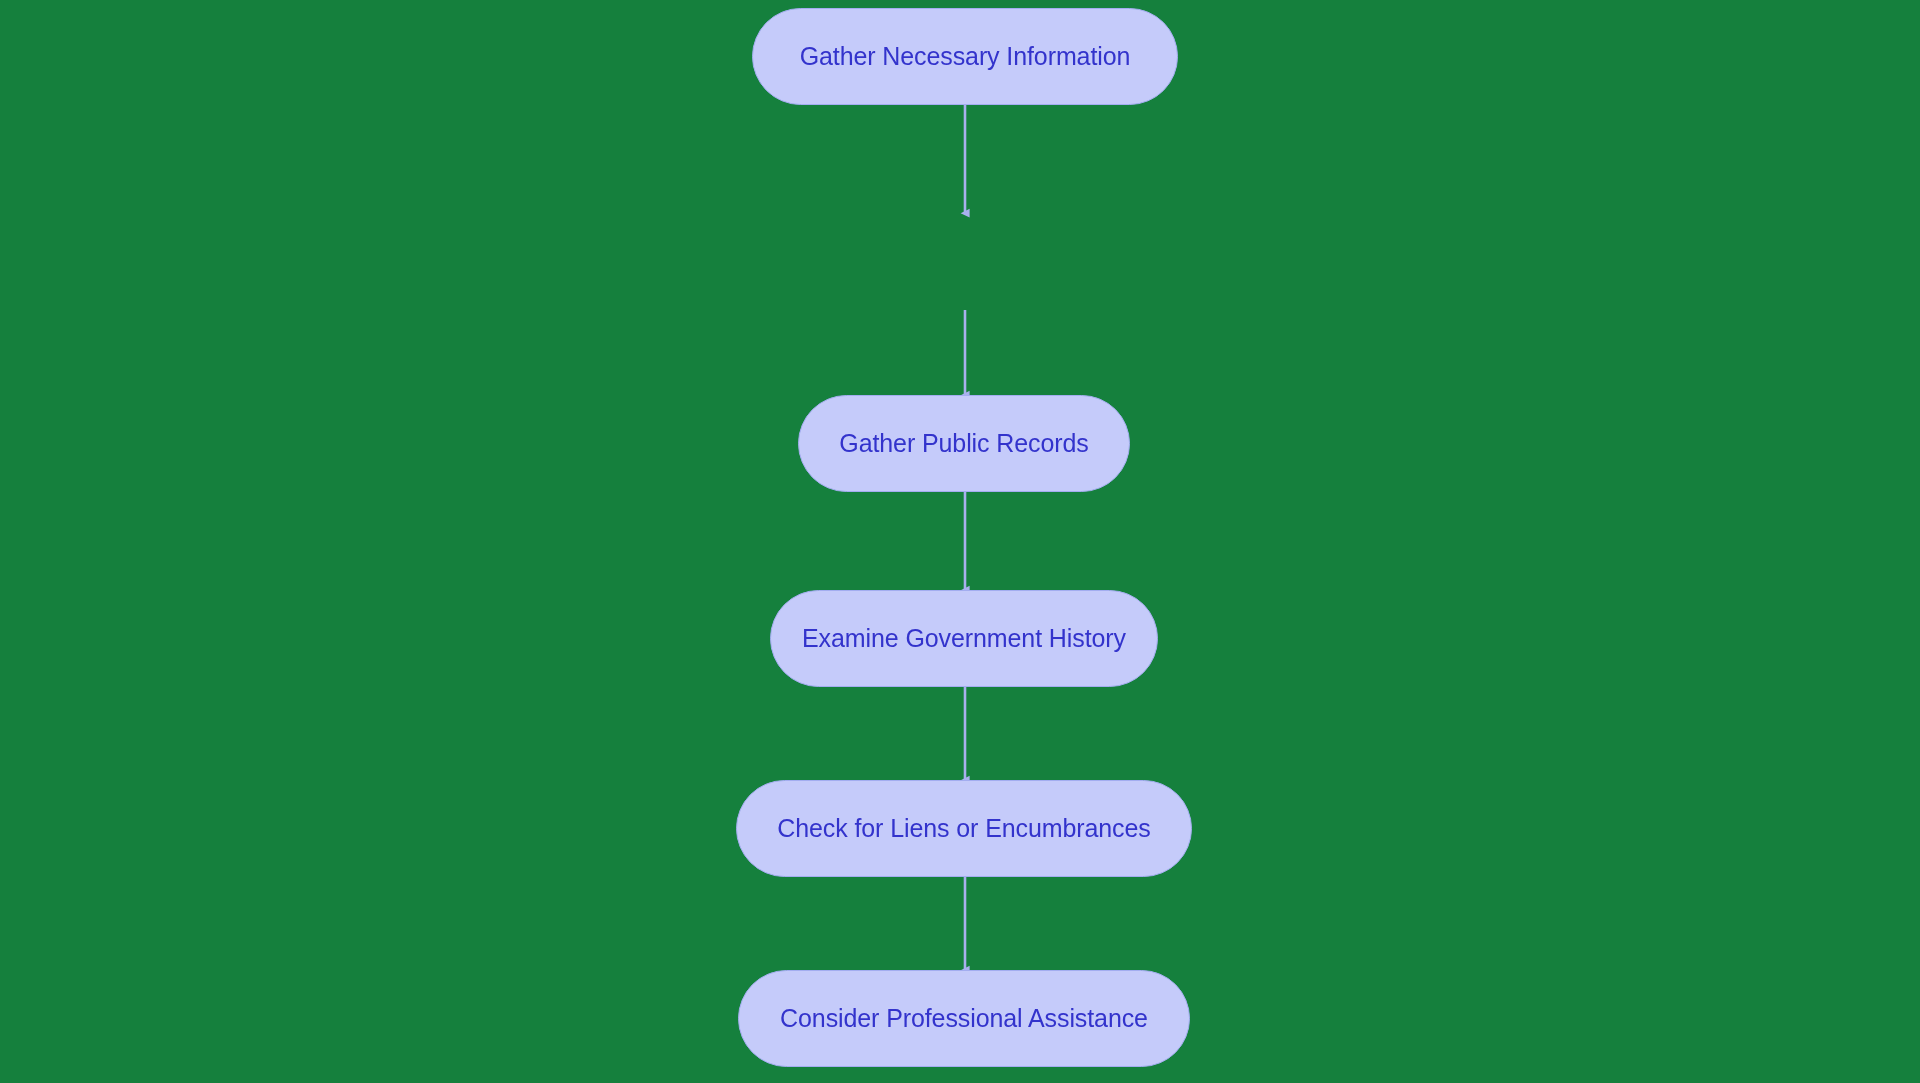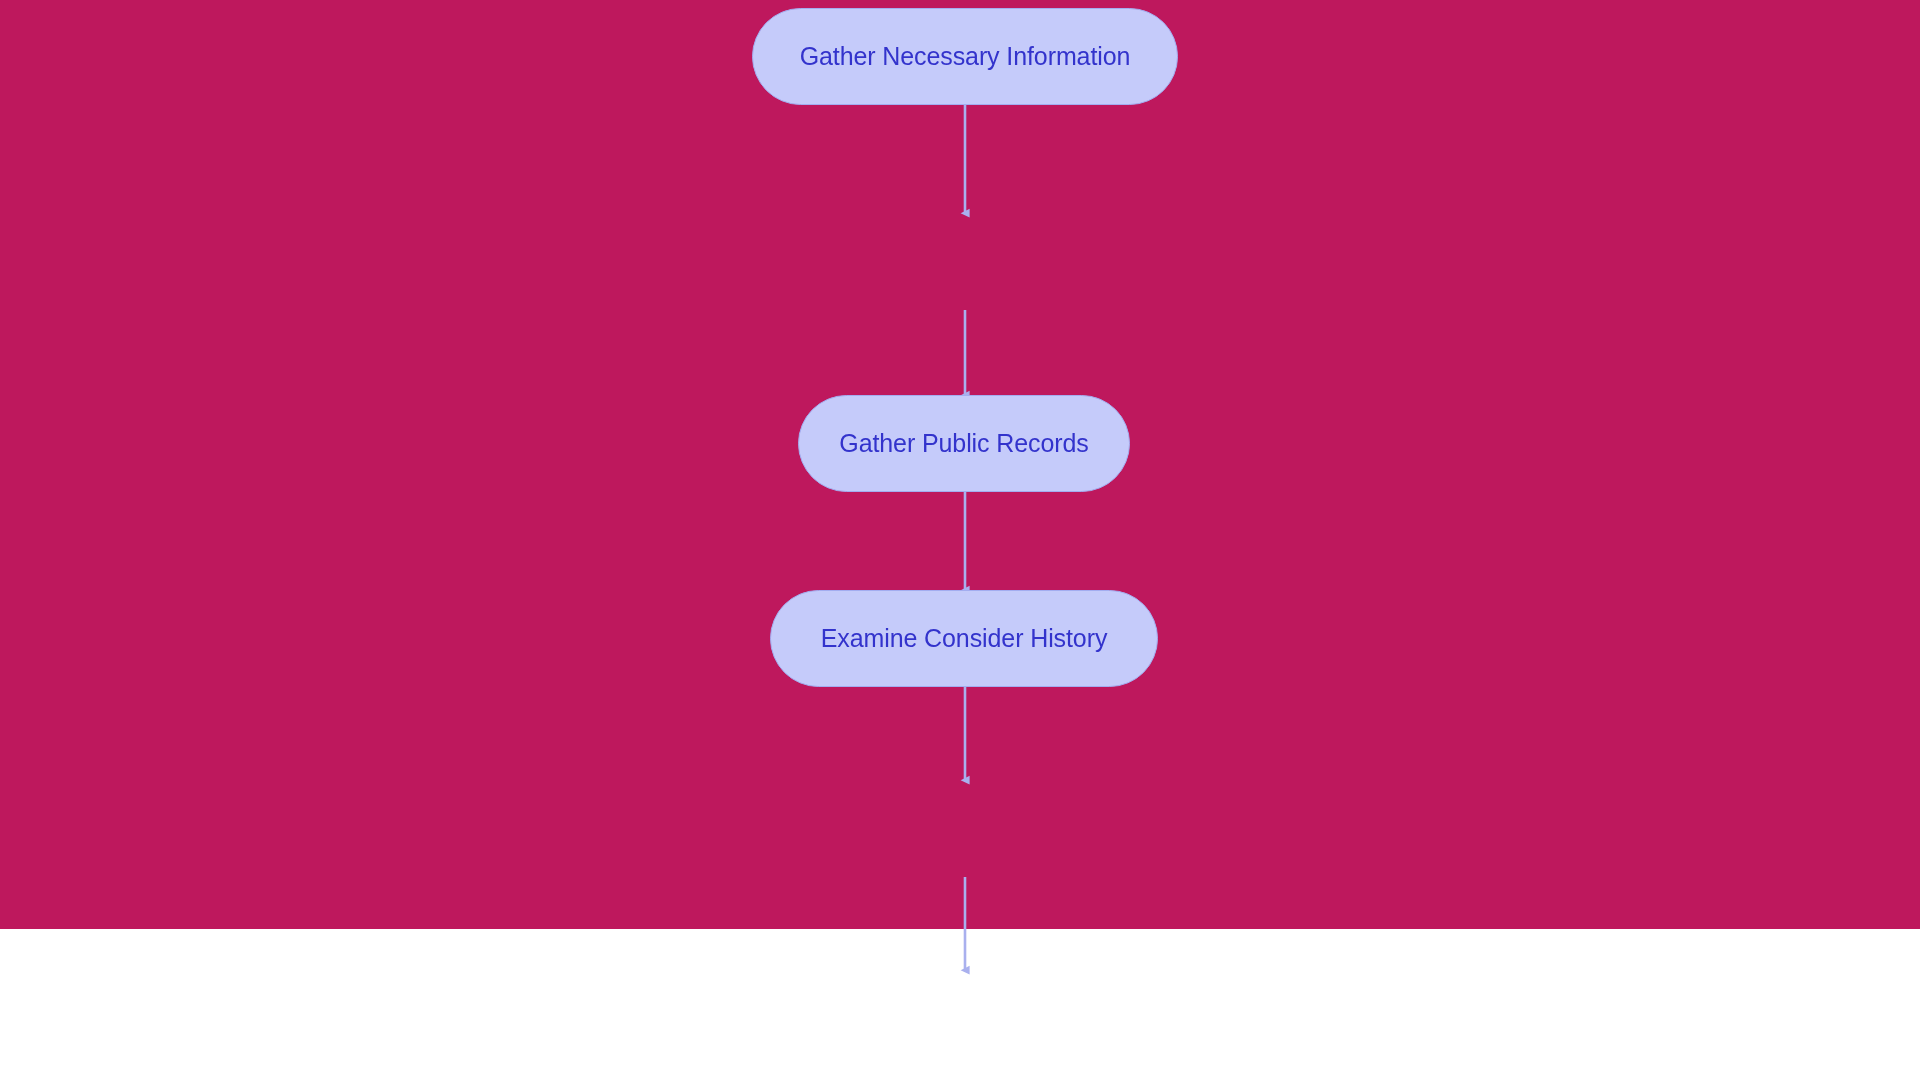--- a/index.html
+++ b/index.html
@@ -11,22 +11,22 @@
   body {
     width: 1920px;
     height: 1083px;
     overflow: hidden;
     font-family: "Liberation Sans", sans-serif;
   }
 
   #flowchart-canvas {
     position: relative;
     width: 1920px;
-    height: 929px;
-    background: #be185d;
+    height: 1083px;
+    background: #15803d;
   }
 
   #edge-layer {
     position: absolute;
     top: 0;
     left: 0;
     width: 1920px;
     height: 1083px;
     pointer-events: none;
   }
@@ -76,18 +76,24 @@
   <div class="flow-node" style="left:752px; top:8px; width:426px; height:97px;">
     <span class="flow-node-label">Gather Necessary Information</span>
   </div>
 
 
   <div class="flow-node" style="left:798px; top:395px; width:332px; height:97px;">
     <span class="flow-node-label">Gather Public Records</span>
   </div>
 
   <div class="flow-node" style="left:770px; top:590px; width:388px; height:97px;">
-    <span class="flow-node-label">Examine Consider History</span>
+    <span class="flow-node-label">Examine Government History</span>
   </div>
 
+  <div class="flow-node" style="left:736px; top:780px; width:456px; height:97px;">
+    <span class="flow-node-label">Check for Liens or Encumbrances</span>
+  </div>
 
+  <div class="flow-node" style="left:738px; top:970px; width:452px; height:97px;">
+    <span class="flow-node-label">Consider Professional Assistance</span>
+  </div>
 
 </div>
 
 </body></html>

